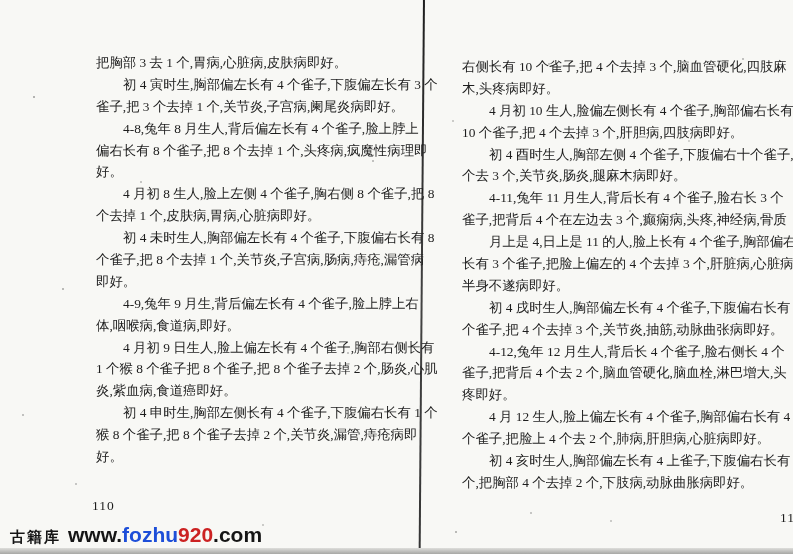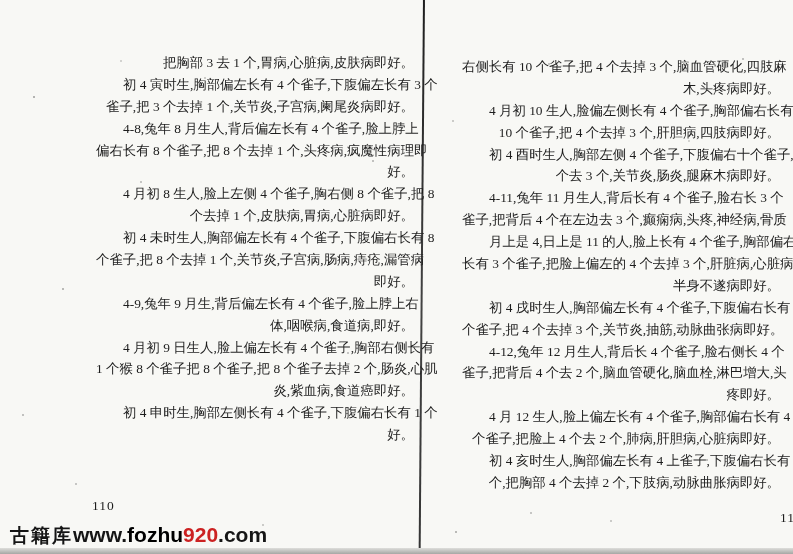--- a/index.html
+++ b/index.html
@@ -36,21 +36,20 @@
   .page { position: absolute; width: 318px; }
   .page.left  { left: 96px;  top: 52px; }
   .page.right { left: 462px; top: 56px; }
 
   .line {
     height: 21.9px;
     line-height: 21.9px;
     font-size: 13.4px;
     white-space: nowrap;
     color: #1d1d1d;
-    text-align: right;
   }
   .line.indent { padding-left: 27px; font-family: Liberation Serif, serif; }
 
   .pagenum {
     position: absolute;
     font-size: 13.5px;
     color: #1d1d1d;
     letter-spacing: 1px;
   }
   #pn-left  { left: 92px;  top: 498px; font-family: Liberation Serif, serif; }
@@ -72,21 +71,21 @@
   .watermark {
     position: absolute;
     left: 10px;
     top: 523px;
     font-family: "Liberation Sans", "DejaVu Sans", sans-serif;
     font-weight: bold;
     font-size: 21px;
     color: #151515;
     white-space: nowrap;
   }
-  .wm-cjk { font-size: 19px; letter-spacing: 2px; }
+  .wm-cjk { font-size: 15px; margin-right: 7px; letter-spacing: 2px; }
 
   .bottom-edge {
     position: absolute;
     left: 0; bottom: 0;
     width: 793px; height: 6px;
     background: linear-gradient(to bottom, #dededb, #a7a7a4);
   }
 </style>
 </head>
 <body>
@@ -107,20 +106,21 @@
       <div class="line">个去掉 1 个,皮肤病,胃病,心脏病即好。</div>
       <div class="line indent">初 4 未时生人,胸部偏左长有 4 个雀子,下腹偏右长有 8</div>
       <div class="line">个雀子,把 8 个去掉 1 个,关节炎,子宫病,肠病,痔疮,漏管病</div>
       <div class="line">即好。</div>
       <div class="line indent">4-9,兔年 9 月生,背后偏左长有 4 个雀子,脸上脖上右</div>
       <div class="line">体,咽喉病,食道病,即好。</div>
       <div class="line indent">4 月初 9 日生人,脸上偏左长有 4 个雀子,胸部右侧长有</div>
       <div class="line">1 个猴 8 个雀子把 8 个雀子,把 8 个雀子去掉 2 个,肠炎,心肌</div>
       <div class="line">炎,紫血病,食道癌即好。</div>
       <div class="line indent">初 4 申时生,胸部左侧长有 4 个雀子,下腹偏右长有 1 个</div>
+      <div class="line">猴 8 个雀子,把 8 个雀子去掉 2 个,关节炎,漏管,痔疮病即</div>
       <div class="line">好。</div>
     </div>
 
   <div class="page right">
 
   <div class="line">右侧长有 10 个雀子,把 4 个去掉 3 个,脑血管硬化,四肢麻</div>
       <div class="line">木,头疼病即好。</div>
       <div class="line indent">4 月初 10 生人,脸偏左侧长有 4 个雀子,胸部偏右长有</div>
       <div class="line">10 个雀子,把 4 个去掉 3 个,肝胆病,四肢病即好。</div>
       <div class="line indent">初 4 酉时生人,胸部左侧 4 个雀子,下腹偏右十个雀子,4</div>
@@ -141,18 +141,18 @@
       <div class="line">个,把胸部 4 个去掉 2 个,下肢病,动脉曲胀病即好。</div>
     </div>
 
   <div class="pagenum" id="pn-left">110</div>
 
   <div class="pagenum" id="pn-right">111</div>
 
   <div class="fold"></div>
 
   <div class="watermark">
-    <span class="wm-cjk">古籍库</span><span>www.</span><span style="color: #000000;">fozhu</span><span style="color: rgb(204, 34, 34);">920</span><span>.com</span>
+    <span class="wm-cjk">古籍库</span><span>www.</span><span style="color: #1d4ed8;">fozhu</span><span style="color: rgb(204, 34, 34);">920</span><span>.com</span>
   </div>
 
   <div class="bottom-edge"></div>
 
 </div>
 
 </body></html>

